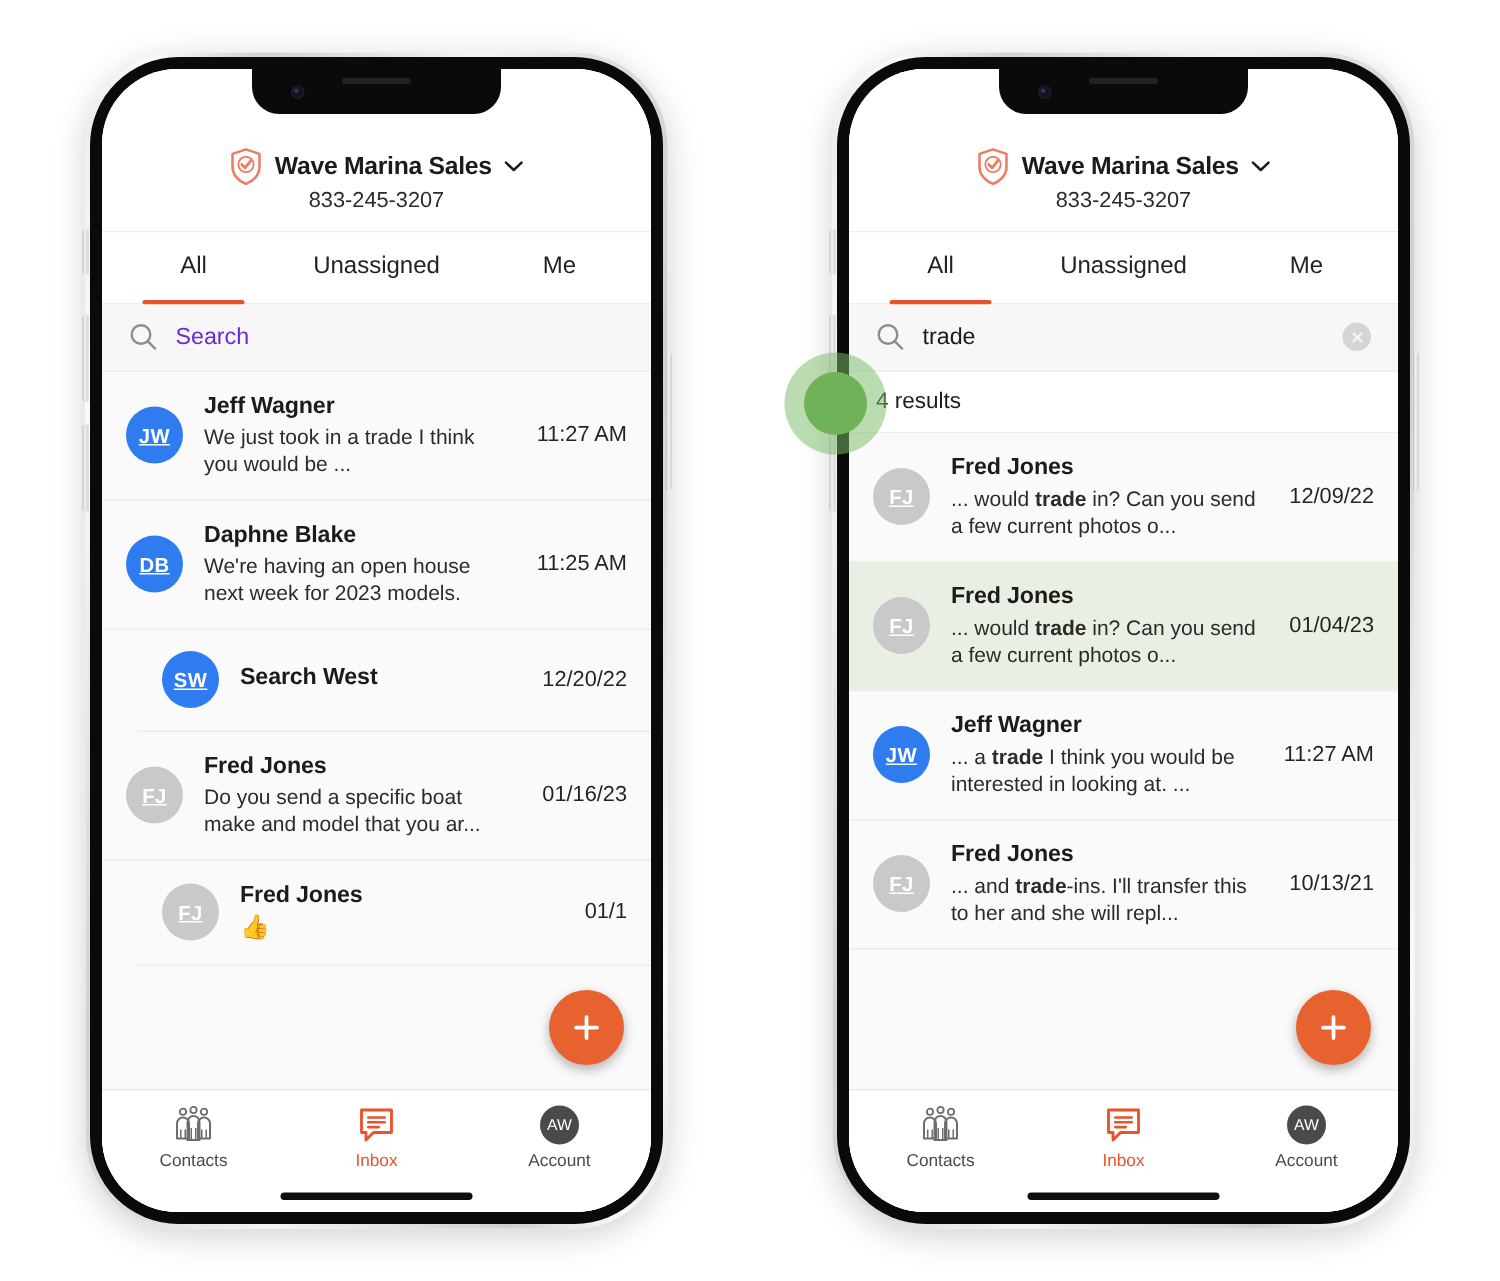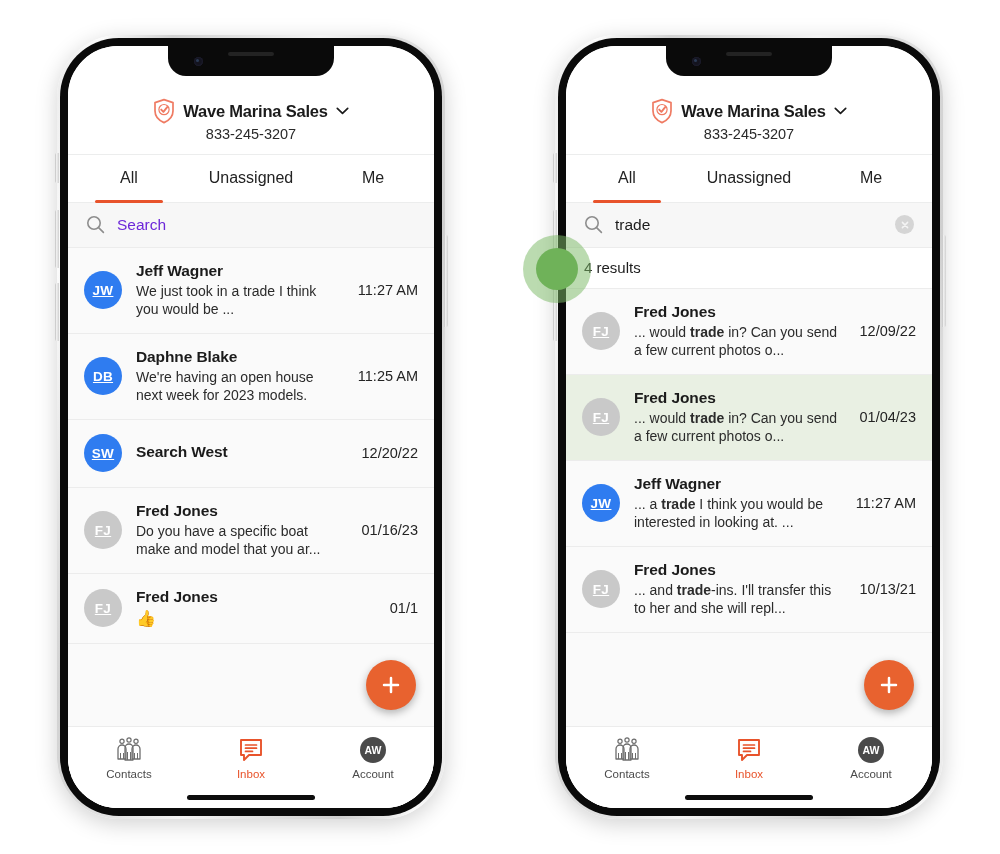--- a/index.html
+++ b/index.html
@@ -221,21 +221,21 @@
   .msg-row {
     display: flex;
     align-items: center;
     gap: 14px;
     padding: 14px 16px;
     border-bottom: 1px solid #ececec;
     background: #fafafa;
     min-height: 84px;
   }
   .msg-row.highlight { background: #e9f0e3; }
-  .msg-row.compact { min-height: 68px; }
+  .msg-row.compact { min-height: 68px; margin-left: 24px; }
 
   .avatar {
     width: 38px; height: 38px;
     border-radius: 50%;
     flex: 0 0 auto;
     display: flex;
     align-items: center;
     justify-content: center;
     color: #fff;
     font-size: 13.5px;
@@ -312,21 +312,21 @@
   }
   .nav-item.active .nav-label { color: #e8532b; }
   .nav-ico { height: 27px; display: flex; align-items: center; }
   .nav-ico svg { height: 26px; }
   .acct-circle {
     width: 26px; height: 26px;
     border-radius: 50%;
     background: #4a4a4a;
     color: #fff;
     font-size: 10.5px;
-    font-weight: 700;
+    font-weight: 400;
     display: flex;
     align-items: center;
     justify-content: center;
   }
 
   .home-indicator {
     flex: 0 0 auto;
     height: 22px;
     background: #fff;
     display: flex;
@@ -435,21 +435,21 @@
             <div class="msg-body">
               <div class="msg-name">Search West</div>
             </div>
             <div class="msg-time">12/20/22</div>
           </div>
 
           <div class="msg-row">
             <div class="avatar gray">FJ</div>
             <div class="msg-body">
               <div class="msg-name">Fred Jones</div>
-              <div class="msg-preview">Do you have a specific boat make and model that you ar...</div>
+              <div class="msg-preview">Do you send a specific boat make and model that you ar...</div>
             </div>
             <div class="msg-time">01/16/23</div>
           </div>
 
           <div class="msg-row compact">
             <div class="avatar gray">FJ</div>
             <div class="msg-body">
               <div class="msg-name">Fred Jones</div>
               <div class="msg-preview msg-emoji">👍</div>
             </div>

